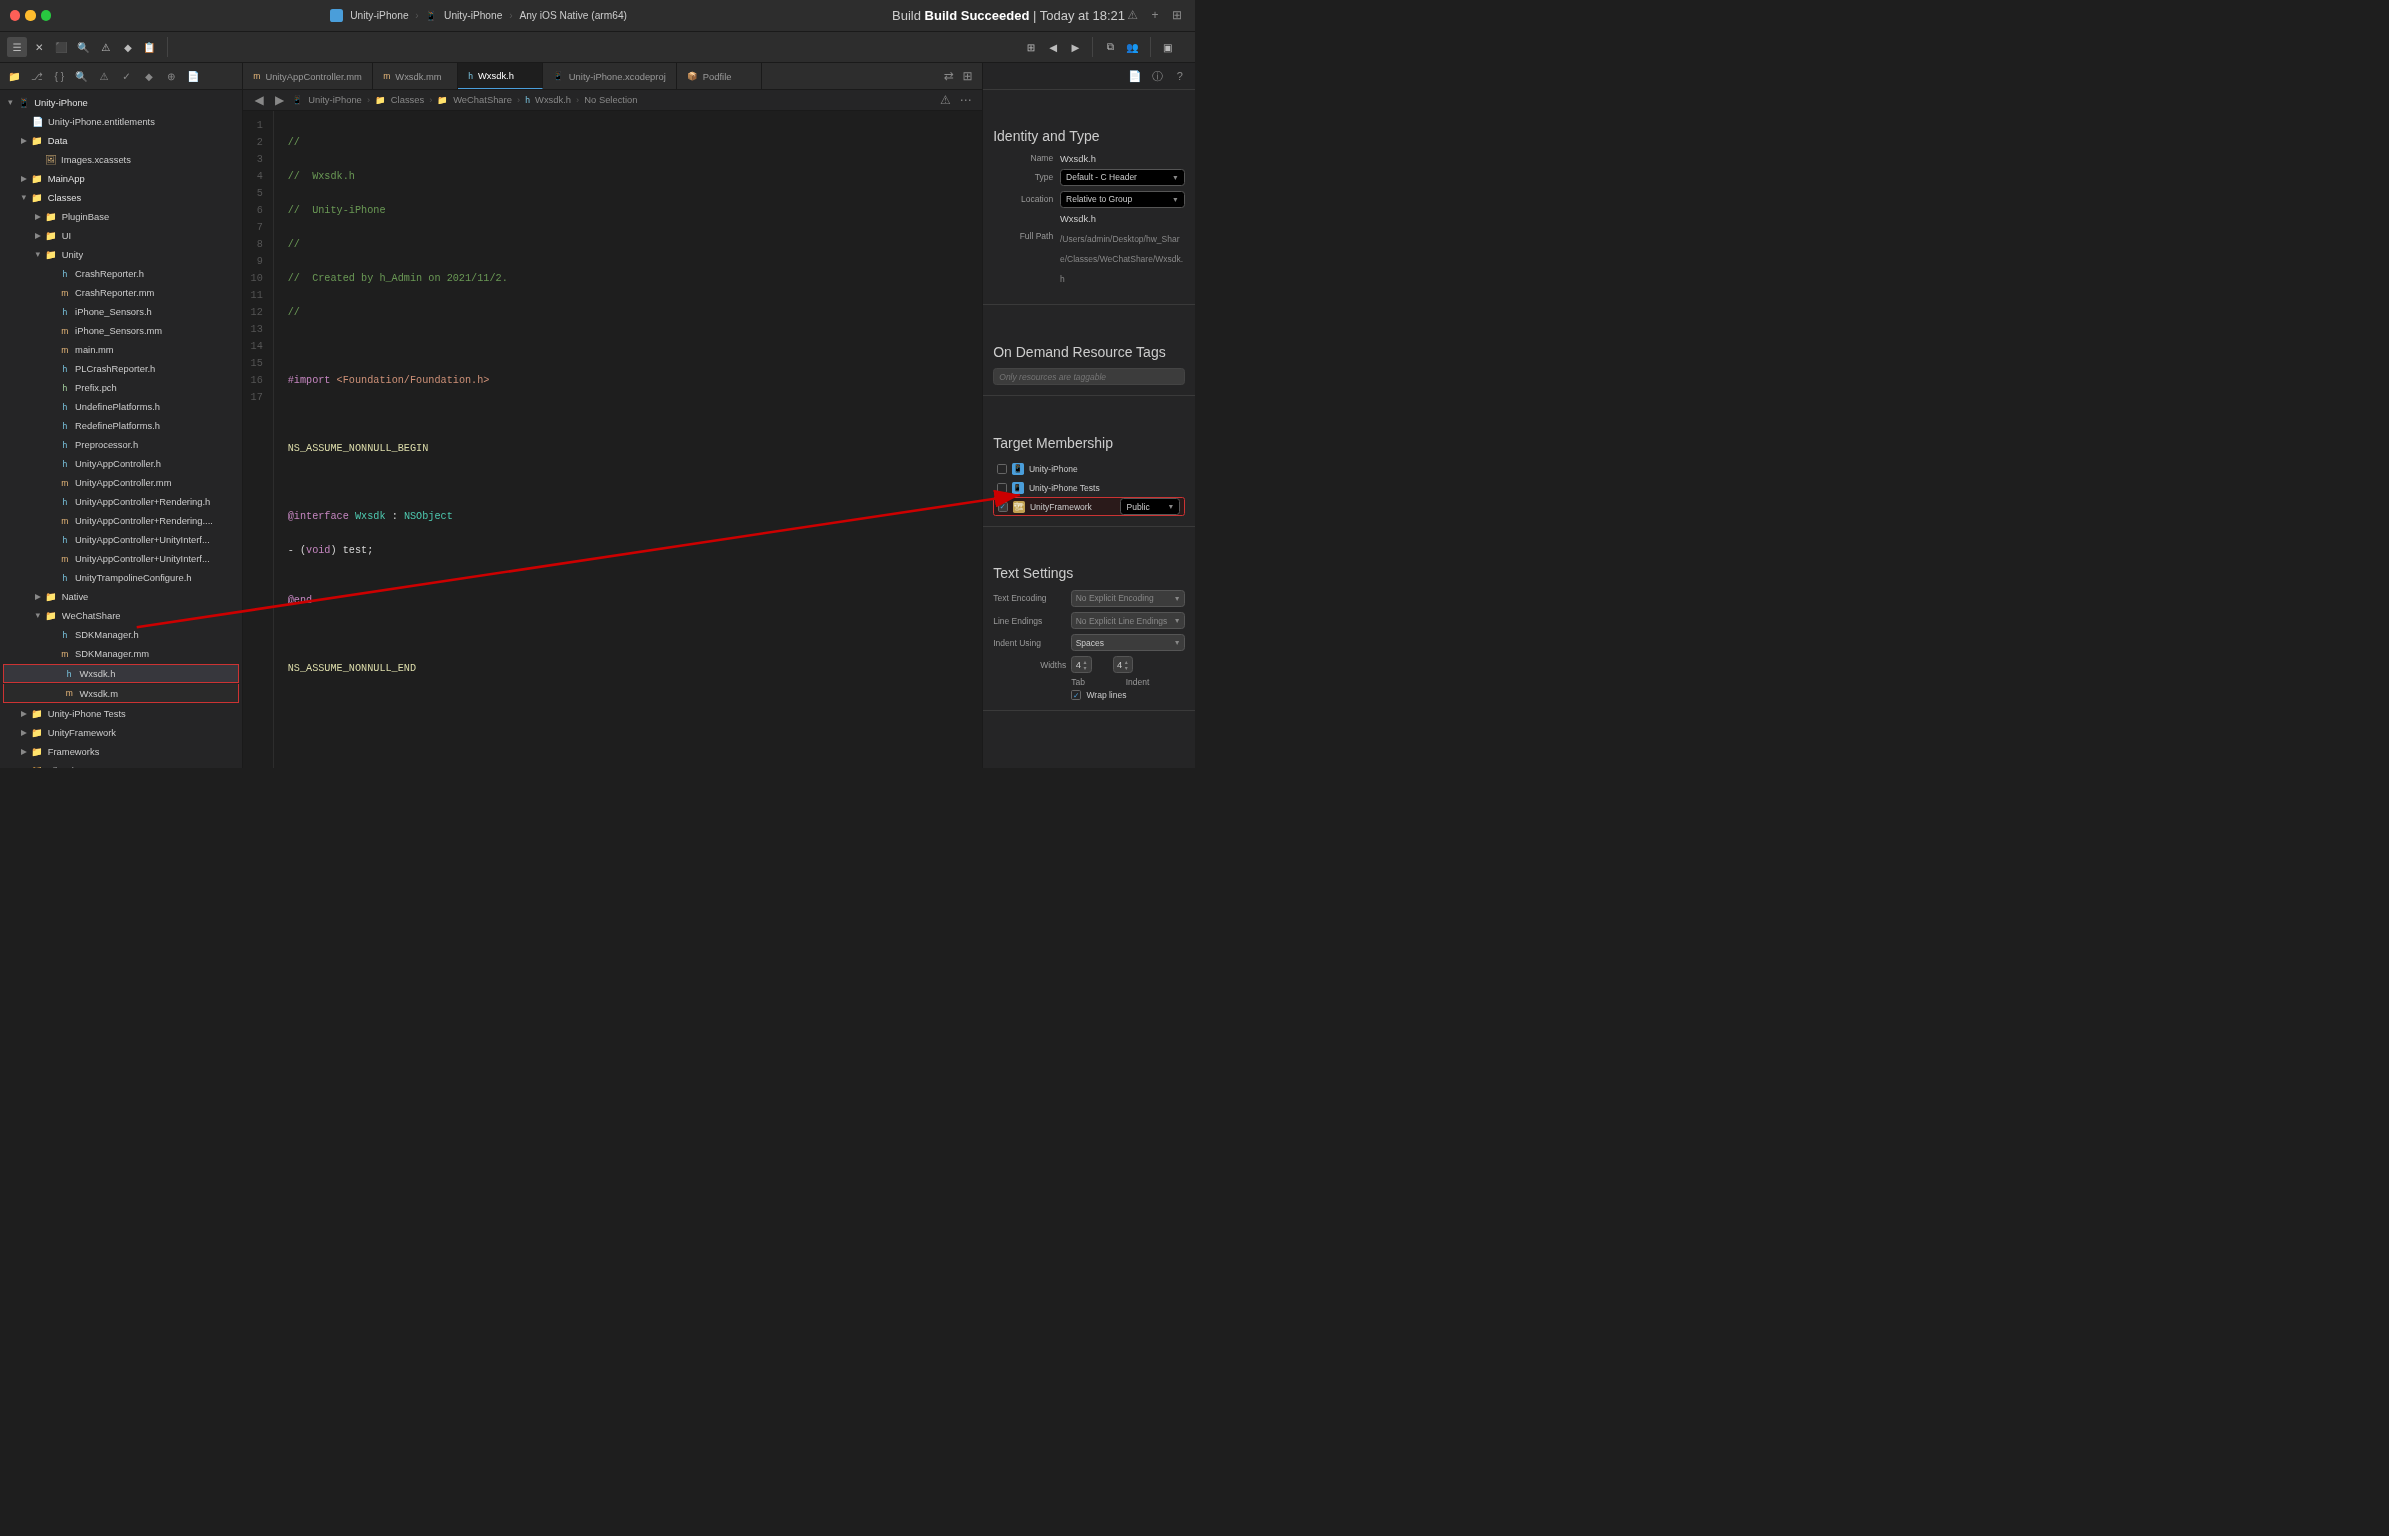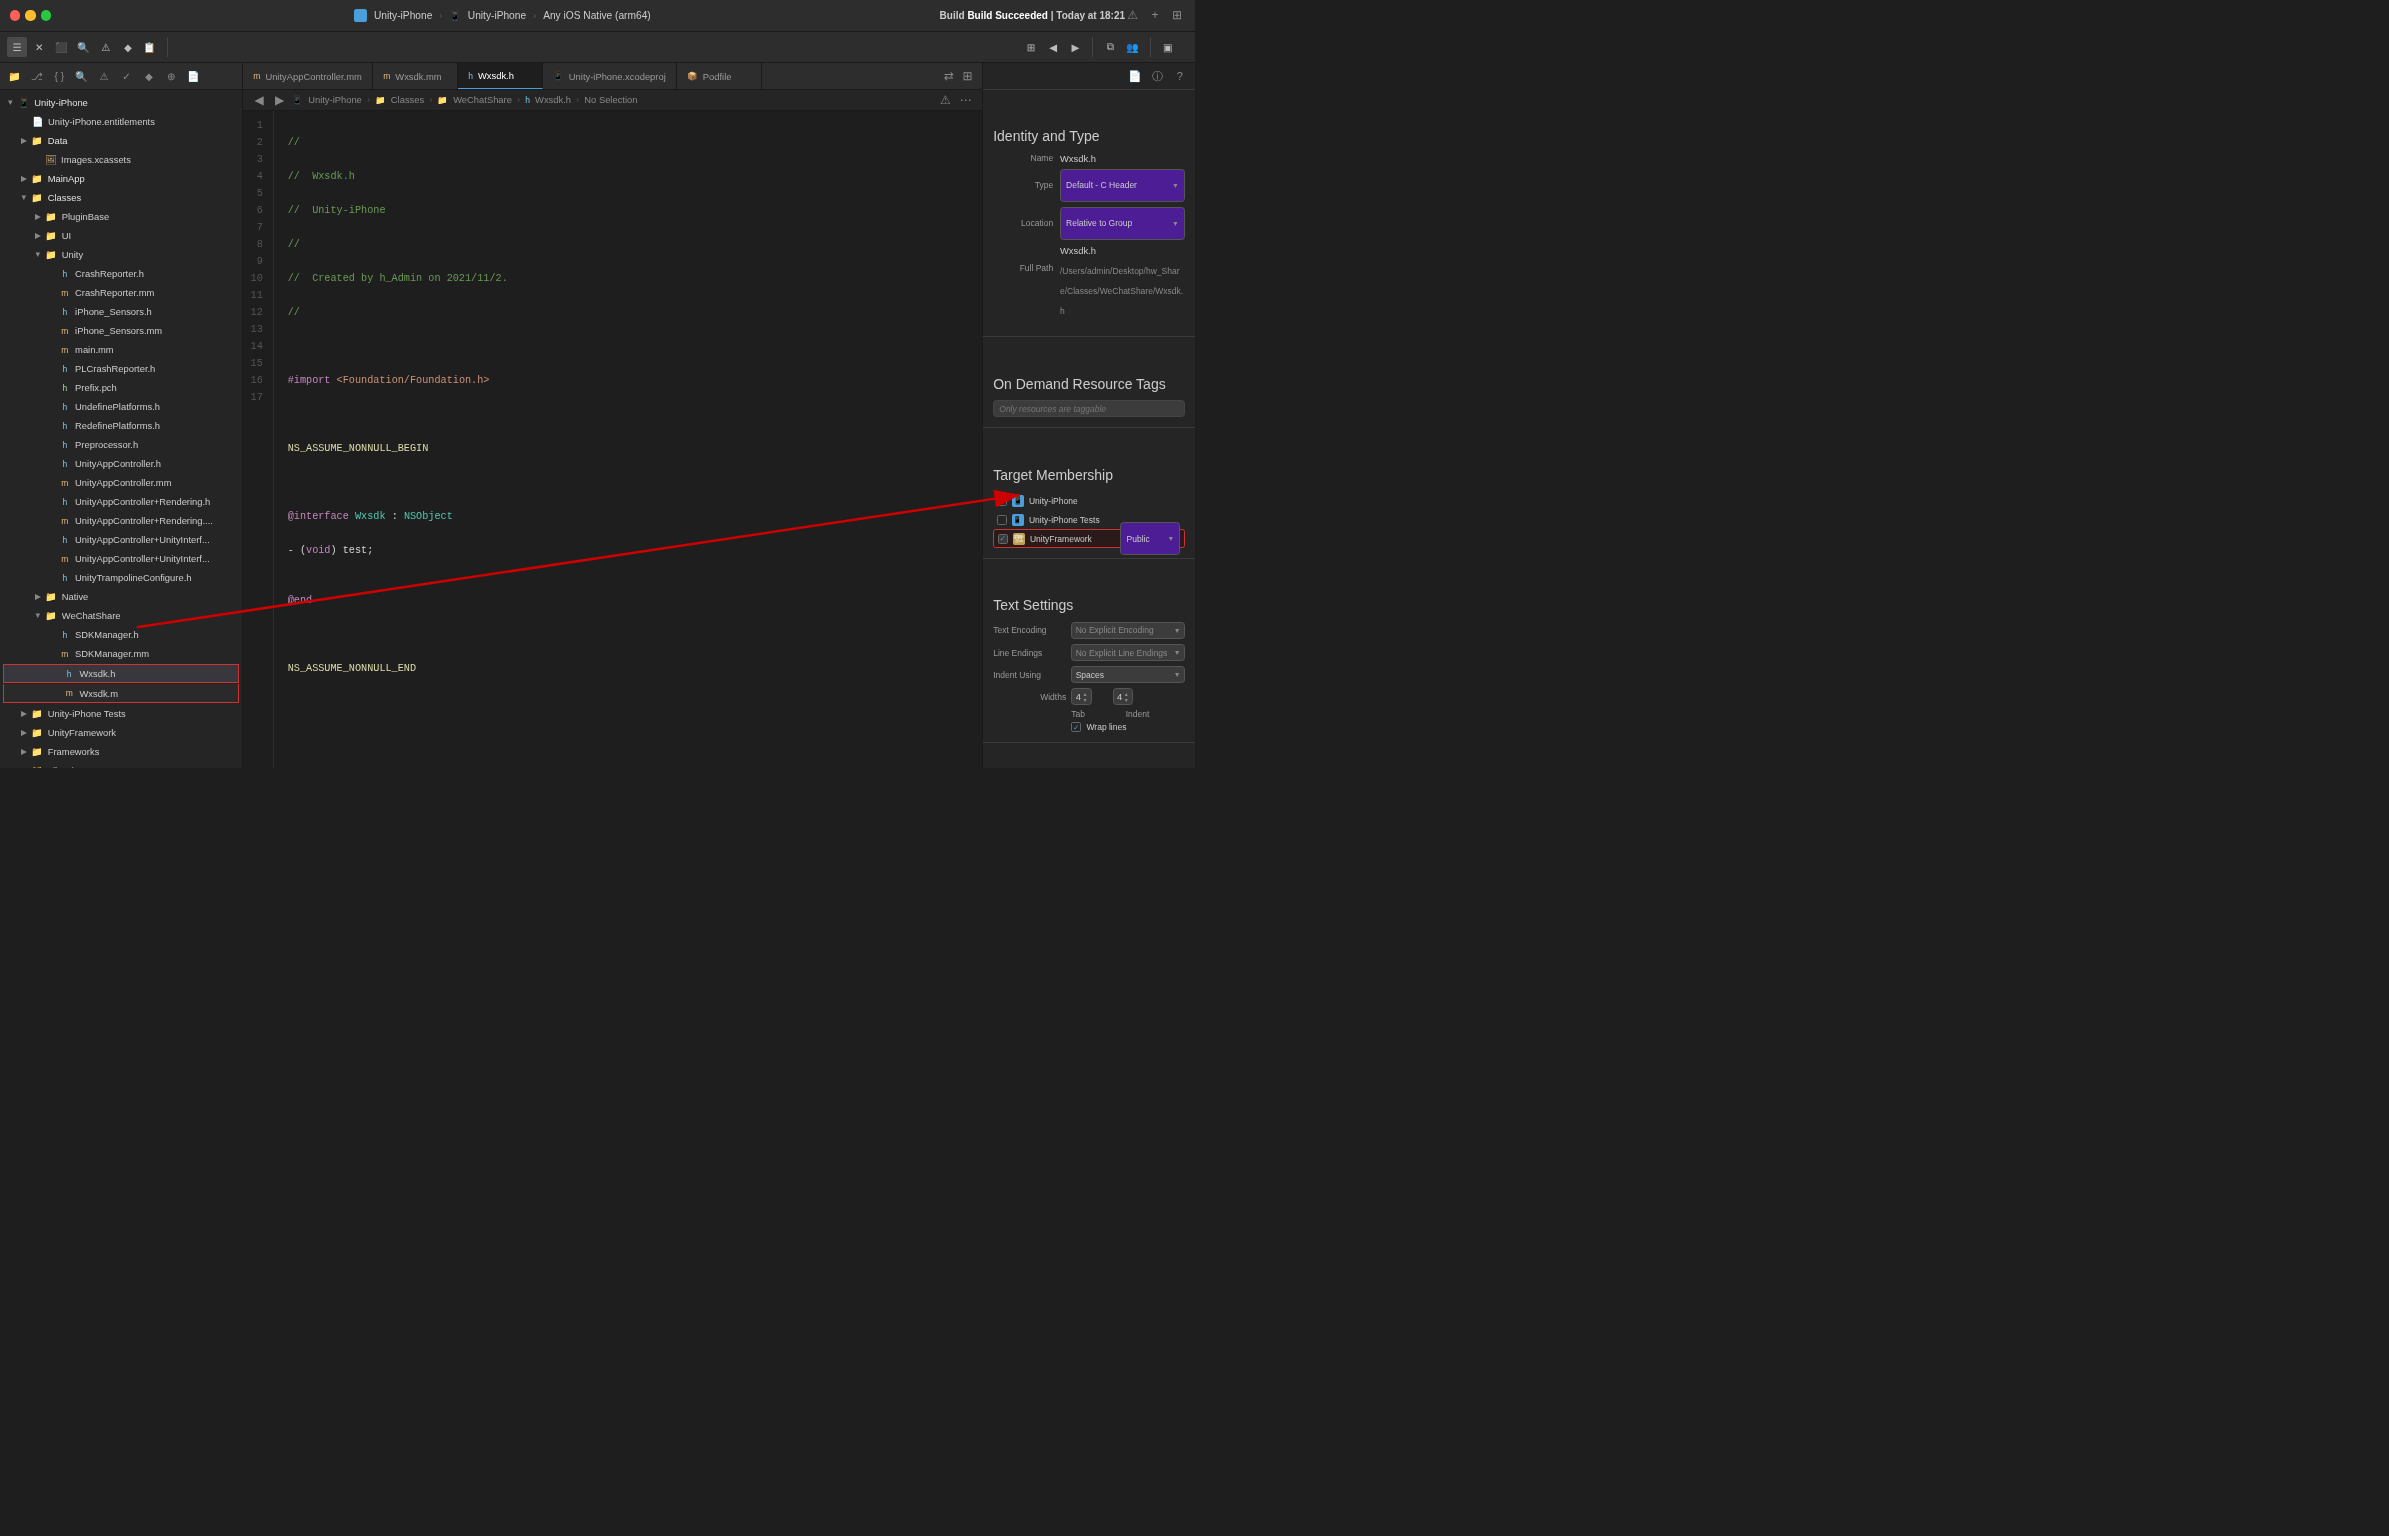--- a/index.html
+++ b/index.html
@@ -49,22 +49,21 @@
     }
     .title-icon {
       width: 13.7px;
       height: 13.7px;
       background: #4a9eda;
       border-radius: 2.6px;
       display: inline-block;
     }
     .build-status {
       color: #ccc;
-      font-size: 10px;
-      font-weight: bold;
+      font-size: 13px;
     }
     .build-status strong { color: #fff; }
     .title-bar-right {
       display: flex;
       gap: 6.8px;
       align-items: center;
     }
     .tb-btn {
       width: 15.4px;
       height: 15.4px;
@@ -309,27 +308,27 @@
       text-align: right;
       flex-shrink: 0;
     }
     .panel-value {
       font-size: 9.4px;
       color: #ccc;
       flex: 1;
     }
     .panel-select {
       flex: 1;
-      background: #4c1d95;
+      background: #000000;
       border: 0.9px solid #555;
       border-radius: 3.4px;
       color: #ccc;
       font-size: 8.5px;
       padding: 1.7px 5.1px;
-      height: 33px;
+      height: 17px;
       display: flex;
       align-items: center;
       justify-content: space-between;
       cursor: pointer;
     }
     .panel-select-arrow { color: #888; font-size: 6.8px; }
 
     .target-row {
       display: flex;
       align-items: center;

